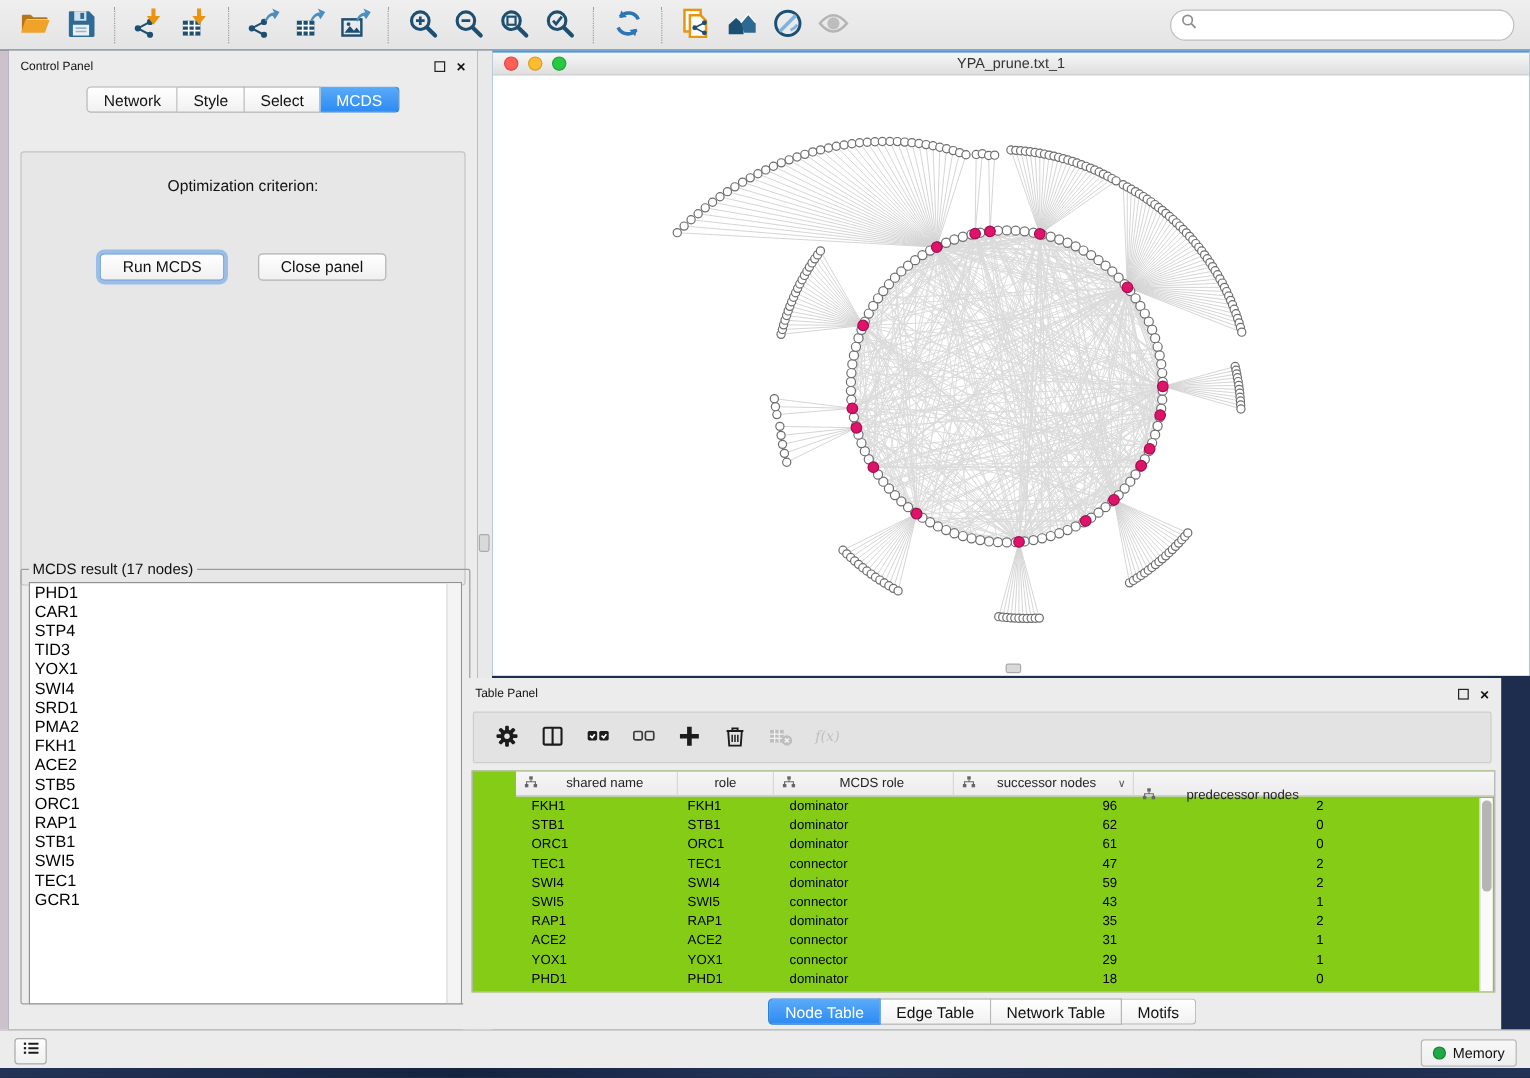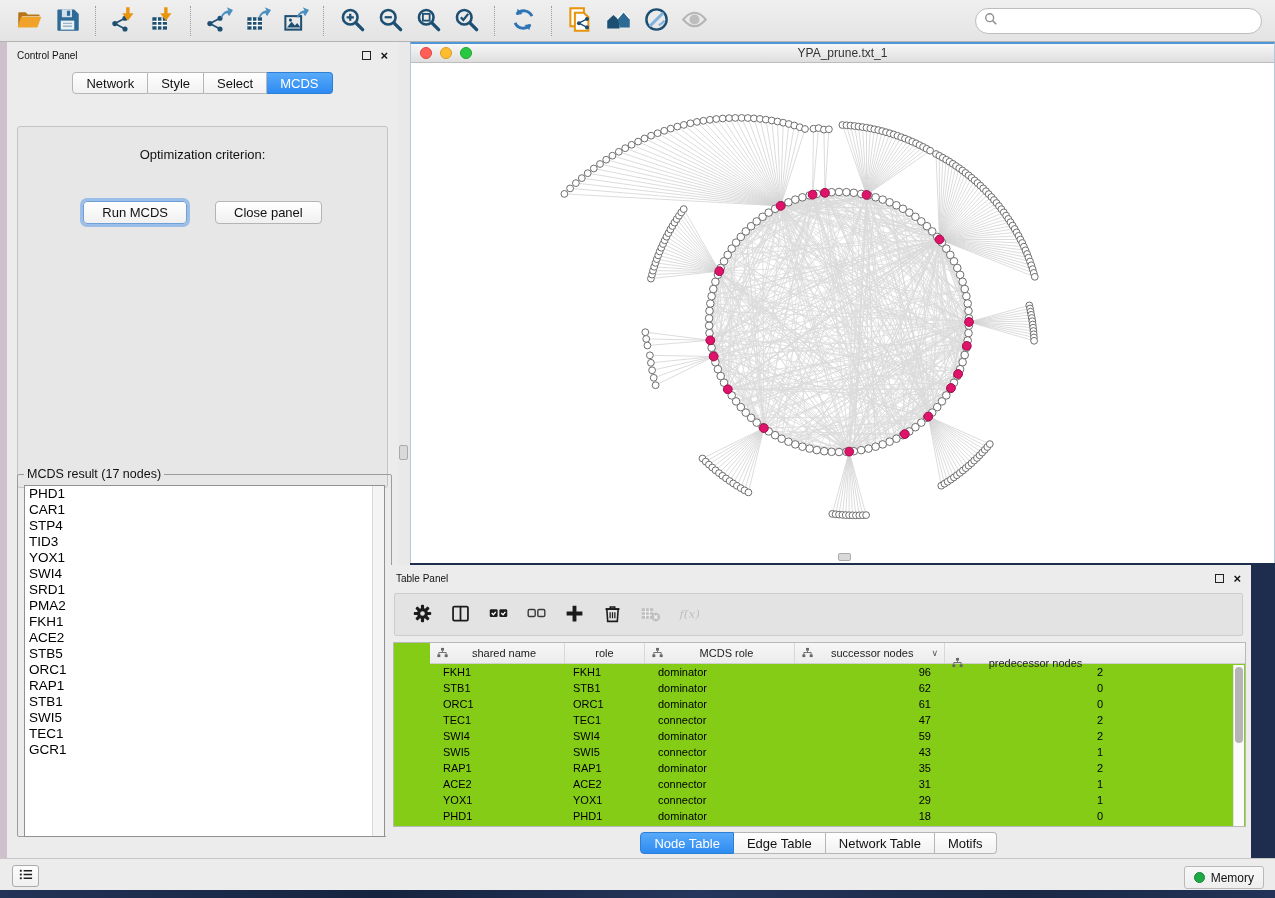--- a/index.html
+++ b/index.html
@@ -50,21 +50,21 @@
   #combo { position:absolute; left:35px; top:46px; width:302px; height:23px; background:#fff;
     border:1px solid #b0b0b0; border-radius:4px; display:flex; align-items:center; cursor:pointer;
     box-shadow:0 1px 1px rgba(0,0,0,.08); }
   #combo-value { flex:1; font-size:13px; padding-left:9px; color:#111; white-space:nowrap; }
   #combo-spinner { width:19px; height:19px; margin-right:1px; border-radius:4px;
     background:linear-gradient(#5fb0fa,#2a89f1); display:flex; flex-direction:column;
     align-items:center; justify-content:center; gap:2px; }
   #combo-spinner i { width:0; height:0; border-left:4px solid transparent; border-right:4px solid transparent; }
   #combo-spinner i.up { border-bottom:4px solid #fff; }
   #combo-spinner i.dn { border-top:4px solid #fff; }
-  #cp-buttons { position:absolute; left:0; top:74px; width:100%; display:flex; justify-content:center; gap:28px; }
+  #cp-buttons { position:absolute; left:0; top:84px; width:100%; display:flex; justify-content:center; gap:28px; }
   .mac-btn { height:23px; padding:0 18px; background:linear-gradient(#fff,#f0f0f0);
     border:1px solid #b4b4b4; border-radius:4px; font-size:13px; color:#111; cursor:pointer; }
   .mac-btn.focused { box-shadow:0 0 0 3px rgba(112,167,231,.65); border-color:#6f9fd8; }
   #mcds-result { position:absolute; left:10px; top:425px; width:375px; height:370px;
     border:1px solid #9c9c9c; border-radius:2px; }
   #mcds-result legend { font-size:12.5px; color:#111; margin-left:6px; padding:0 3px; }
   #mcds-list { position:absolute; left:6px; top:4px; width:361px; height:352px; background:#fff;
     border:1px solid #919191; overflow:hidden; }
   .mcds-item { font-size:13.5px; line-height:16px; padding-left:4px; color:#000; cursor:default; }
   #mcds-scroll { position:absolute; right:0; top:0; width:12px; height:100%;

